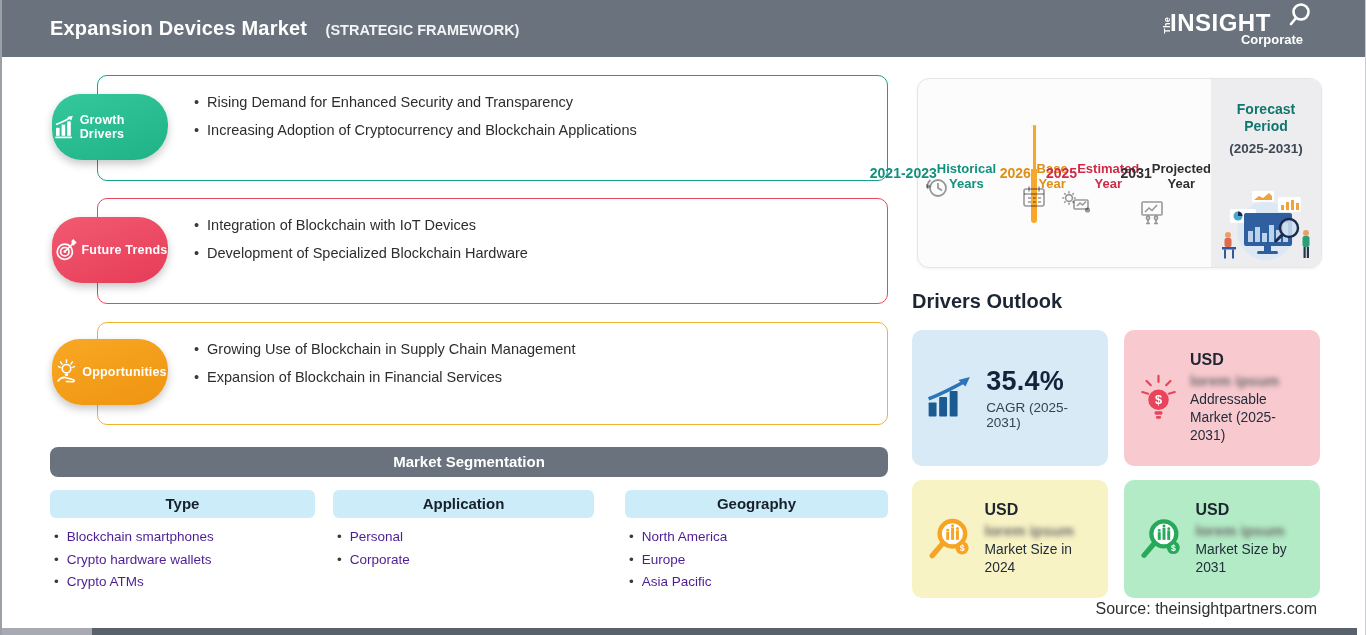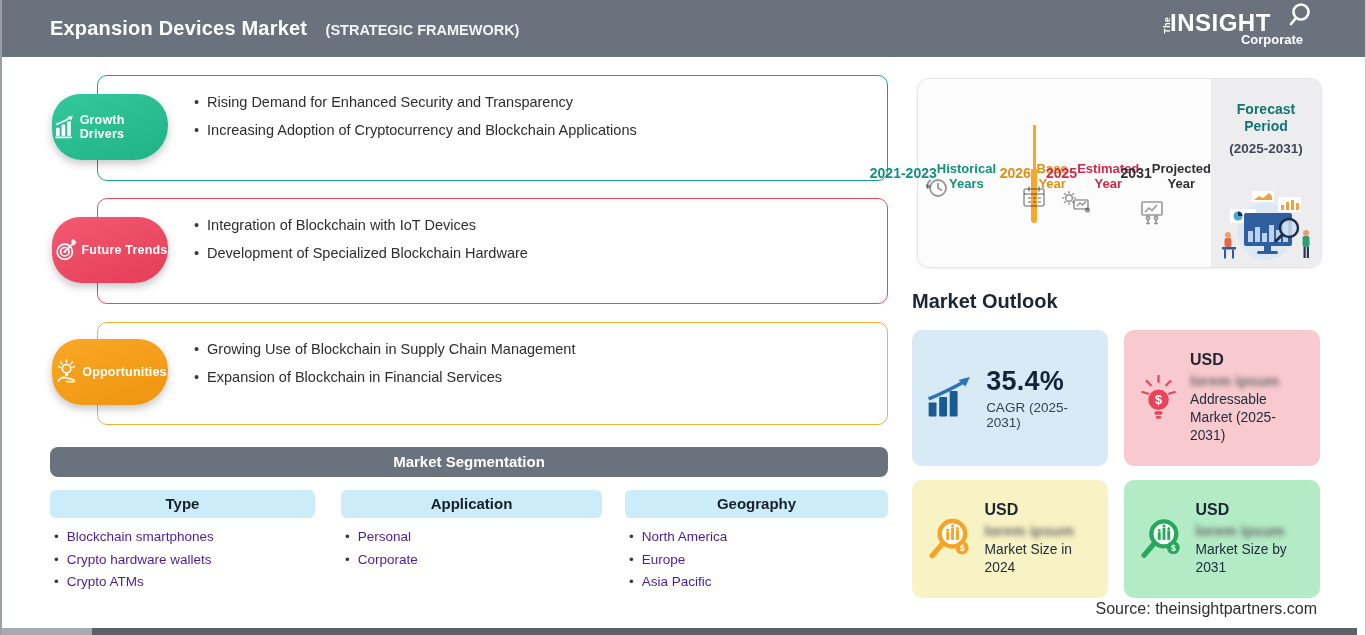--- a/index.html
+++ b/index.html
@@ -33,21 +33,21 @@
   #pill-growth { top:94px;  background:linear-gradient(160deg,#35c89d,#1eb286); }
   #pill-future { top:217px; background:linear-gradient(160deg,#f25a72,#e63c57); }
   #pill-opp    { top:339px; background:linear-gradient(160deg,#f8a825,#ef9410); }
   .plabel { font-size:12.5px; font-weight:700; letter-spacing:.2px; }
 
   
   .segbar { position:absolute; left:48px; top:447px; width:838px; height:30px; background:#6a737d;
             border-radius:8px; color:#fff; font-size:15px; font-weight:700; text-align:center; line-height:30px; }
   .segcol { position:absolute; top:490px; }
   #col-type { left:48px;  width:265px; }
-  #col-app  { left:339px; width:261px; }
+  #col-app  { left:331px; width:261px; }
   #col-geo  { left:623px; width:263px; }
   .seghead { height:28px; background:#cdecf9; border-radius:6px; text-align:center; line-height:28px;
              font-weight:700; font-size:15px; color:#16202b; }
   .segcol ul { margin:11px 0 0; padding:0 0 0 4px; list-style:none; }
   .segcol li { font-size:13.5px; color:#4c1d95; margin-bottom:7.5px; }
 
   
   .timeline { position:absolute; left:915px; top:78px; width:405px; height:190px; background:#fcfcfd;
               border:1px solid #e3e5e9; border-radius:12px; box-shadow:0 1px 3px rgba(0,0,0,.06); }
   .forecast { position:absolute; right:0; top:0; bottom:0; width:110px; background:#ededf0;
@@ -284,21 +284,21 @@
             <circle cx="10" cy="20" r="1.6"></circle>
               <circle cx="18" cy="20" r="1.6"></circle>
             <path d="M10 22 v3 M18 22 v3 M8 25.5 h4 M16 25.5 h4"></path>
           </svg>
         </div>
         <div class="tlabel">Projected Year</div>
       </div>
     </div>
   </div>
 
-  <div class="outlook-title">Market Outlook</div>
+  <div class="outlook-title">Drivers Outlook</div>
 
   <div class="card" id="card-cagr">
     <svg width="52" height="50" viewBox="0 0 56 52">
       <rect x="3" y="31" width="9" height="16" rx="1" fill="#1c5b92"></rect>
       <rect x="15" y="25" width="9" height="22" rx="1" fill="#1c5b92"></rect>
       <rect x="27" y="18" width="9" height="29" rx="1" fill="#1c5b92"></rect>
       <path d="M3 27 C18 21 30 15 46 6" stroke="#2b74b8" stroke-width="4" fill="none"></path>
       <polygon points="50,2 37,5.5 45,13" fill="#2b74b8"></polygon>
     </svg>
     <div class="ctext">

